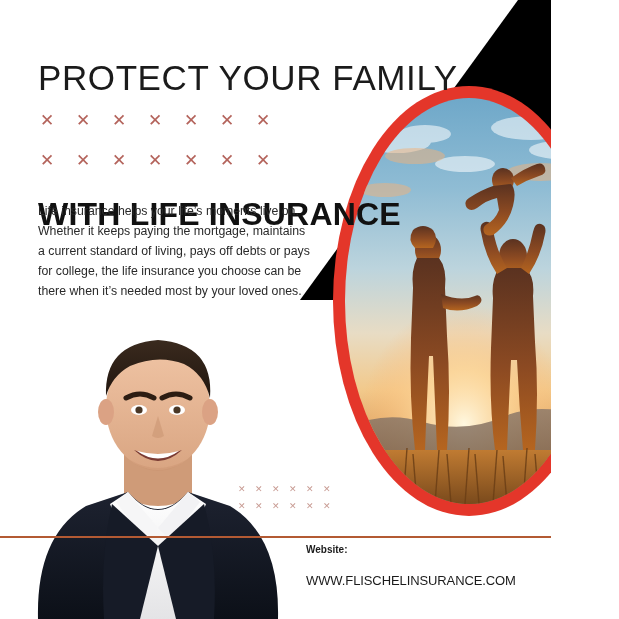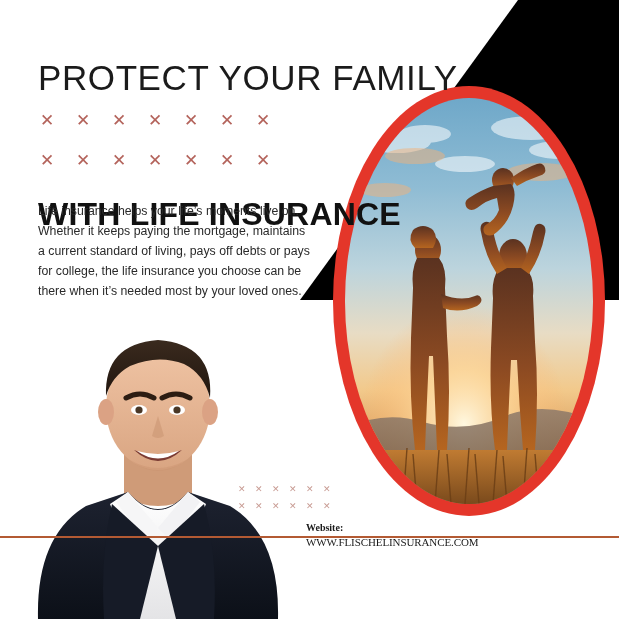--- a/index.html
+++ b/index.html
@@ -8,21 +8,21 @@
   }
   body {
     width: 619px;
     height: 619px;
     font-family: "Liberation Sans", sans-serif;
     background: #ffffff;
     overflow: hidden;
   }
   #poster {
     position: relative;
-    width: 619px;
+    width: 551px;
     height: 619px;
     background: #ffffff;
     overflow: hidden;
   }
 
   
   .black-wedge {
     position: absolute;
     top: 0;
     left: 0;
@@ -168,36 +168,37 @@
     width: 619px;
     height: 2px;
     background: #B35A33;
     z-index: 6;
   }
 
   
   .footer {
     position: absolute;
     left: 306px;
-    top: 521px;
+    top: 543px;
     z-index: 7;
-    font-family: Liberation Serif, serif;
+    font-family: Liberation Sans, sans-serif;
   }
   .footer-label {
     font-size: 10px;
     font-weight: bold;
     color: #1b1b1b;
     line-height: 13px;
   }
   .footer-value {
-    font-size: 11px;
+    font-size: 13px;
     font-weight: 400;
     color: #1b1b1b;
     line-height: 17px;
     letter-spacing: -0.1px;
+    margin-top: 16px;
   }
   .footer-block + .footer-block {
     margin-top: 2px;
   }
 </style>
 </head>
 <body>
 
 <div id="poster">
 

